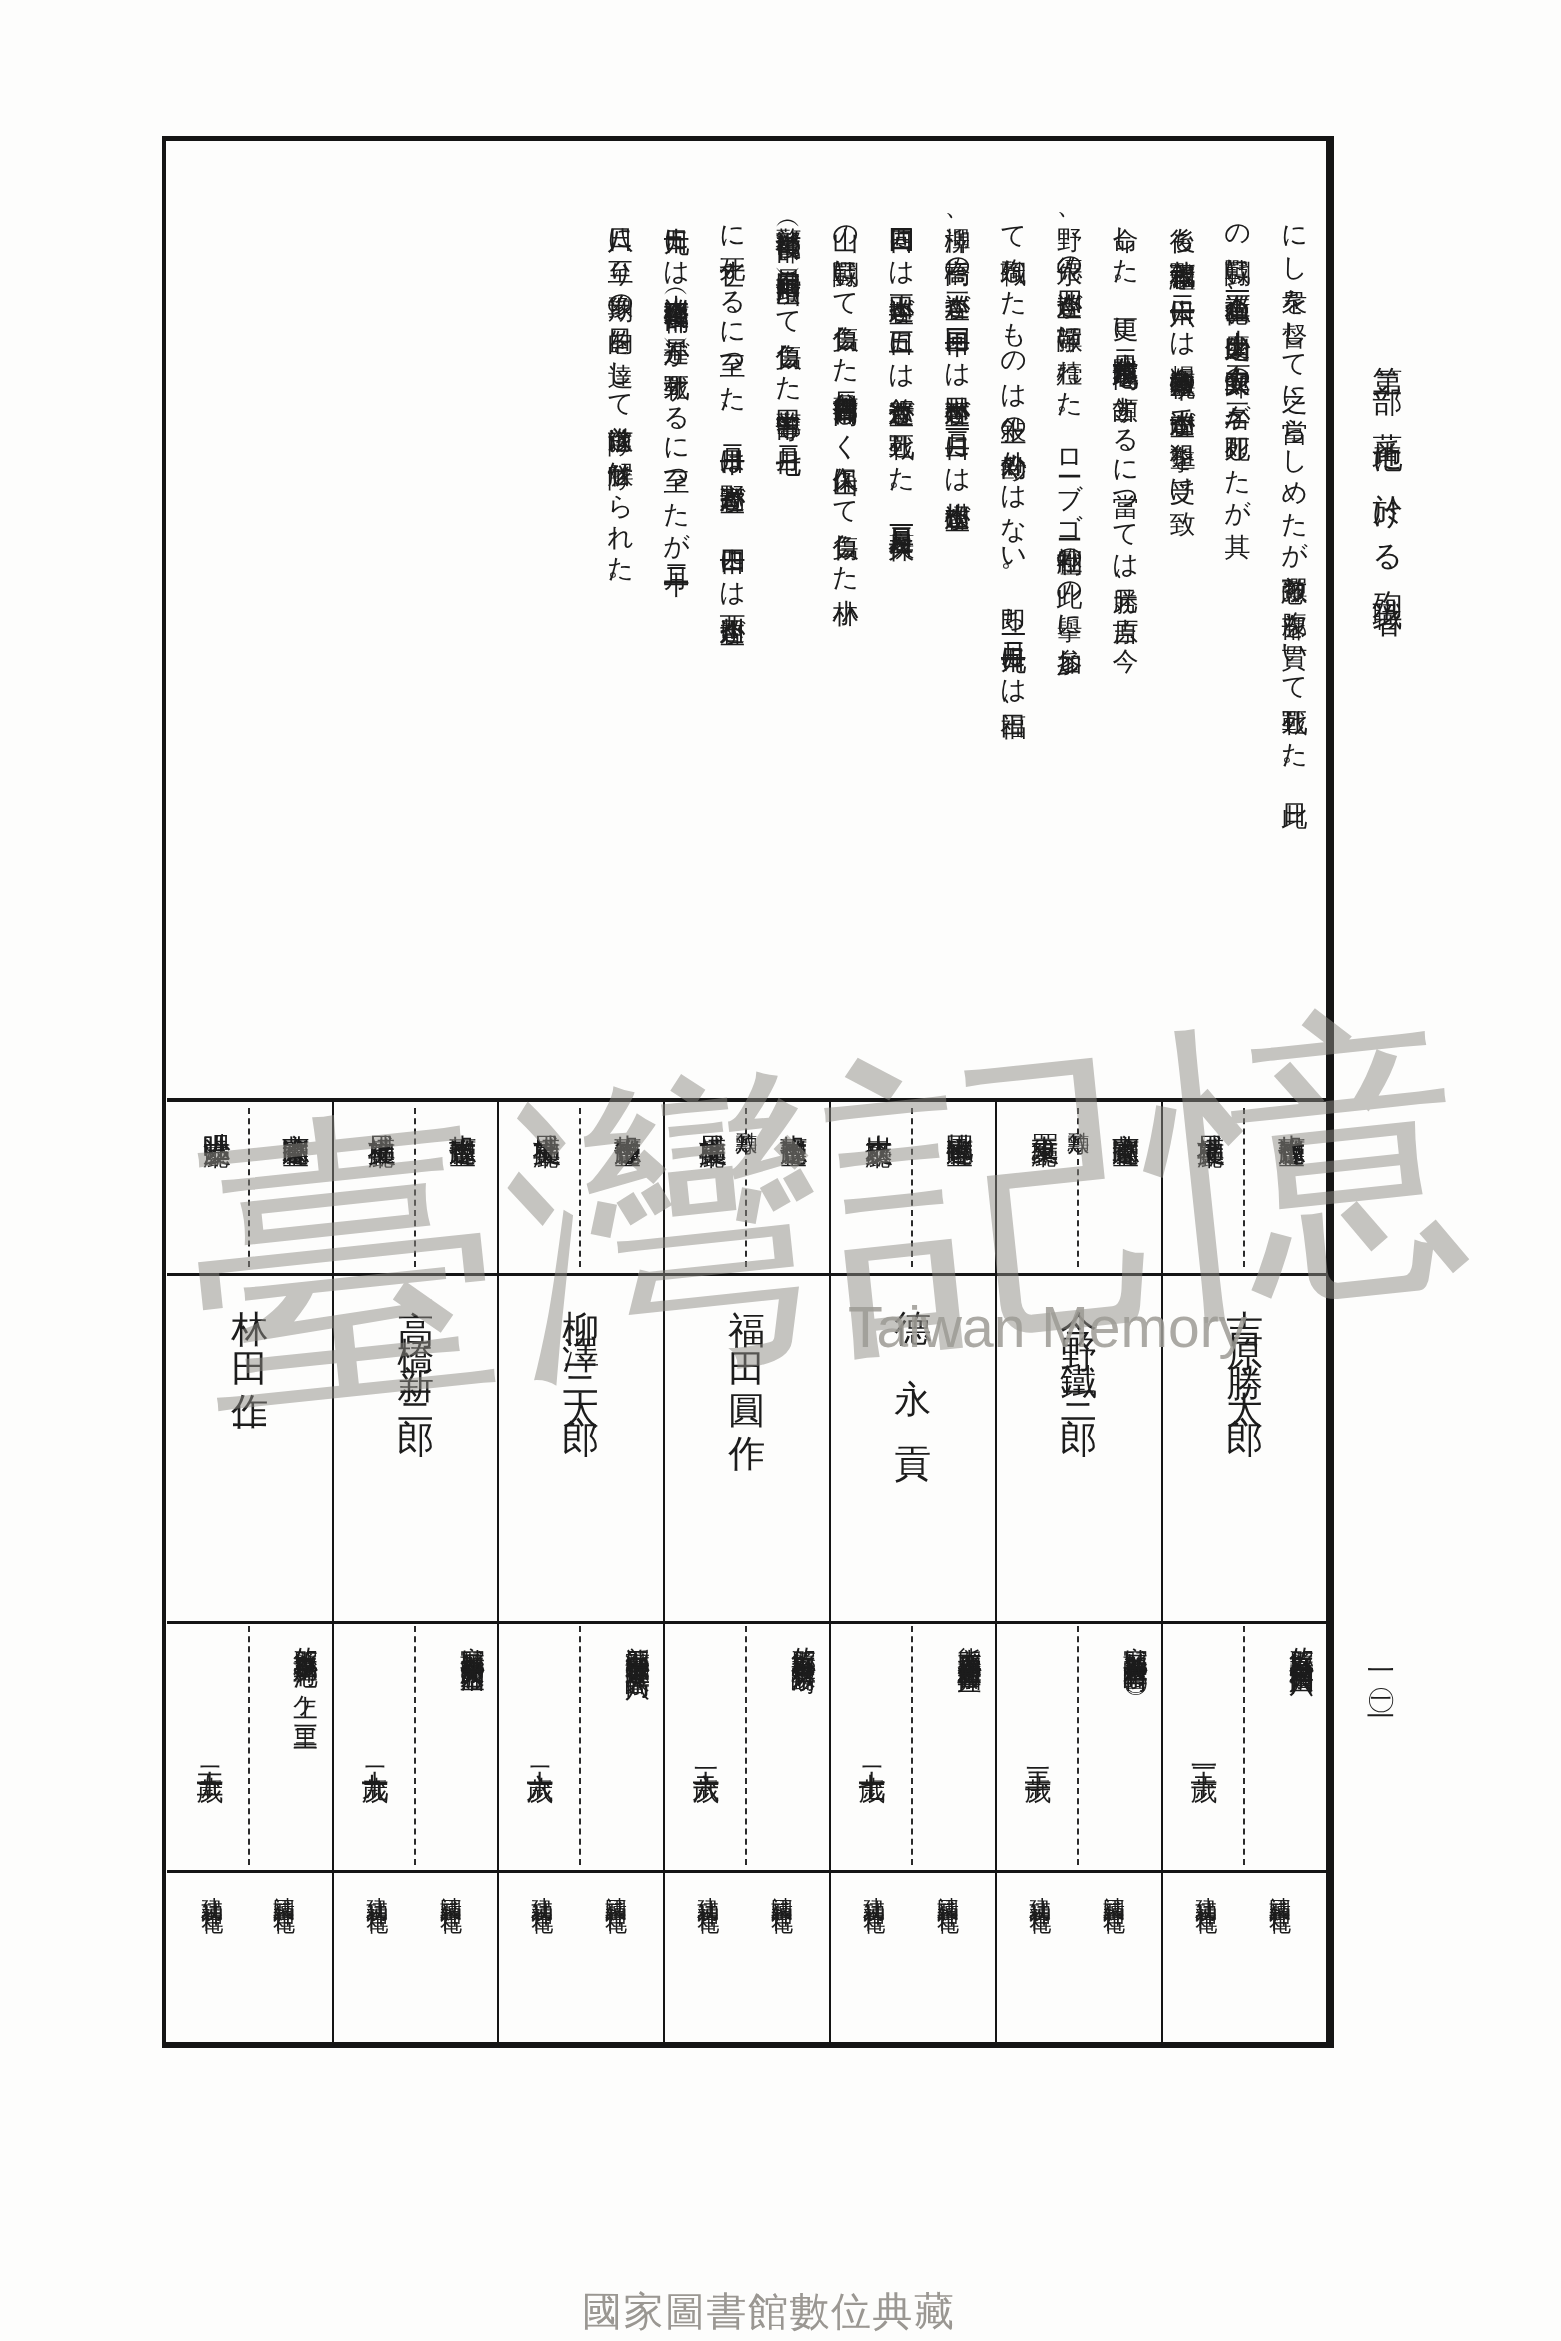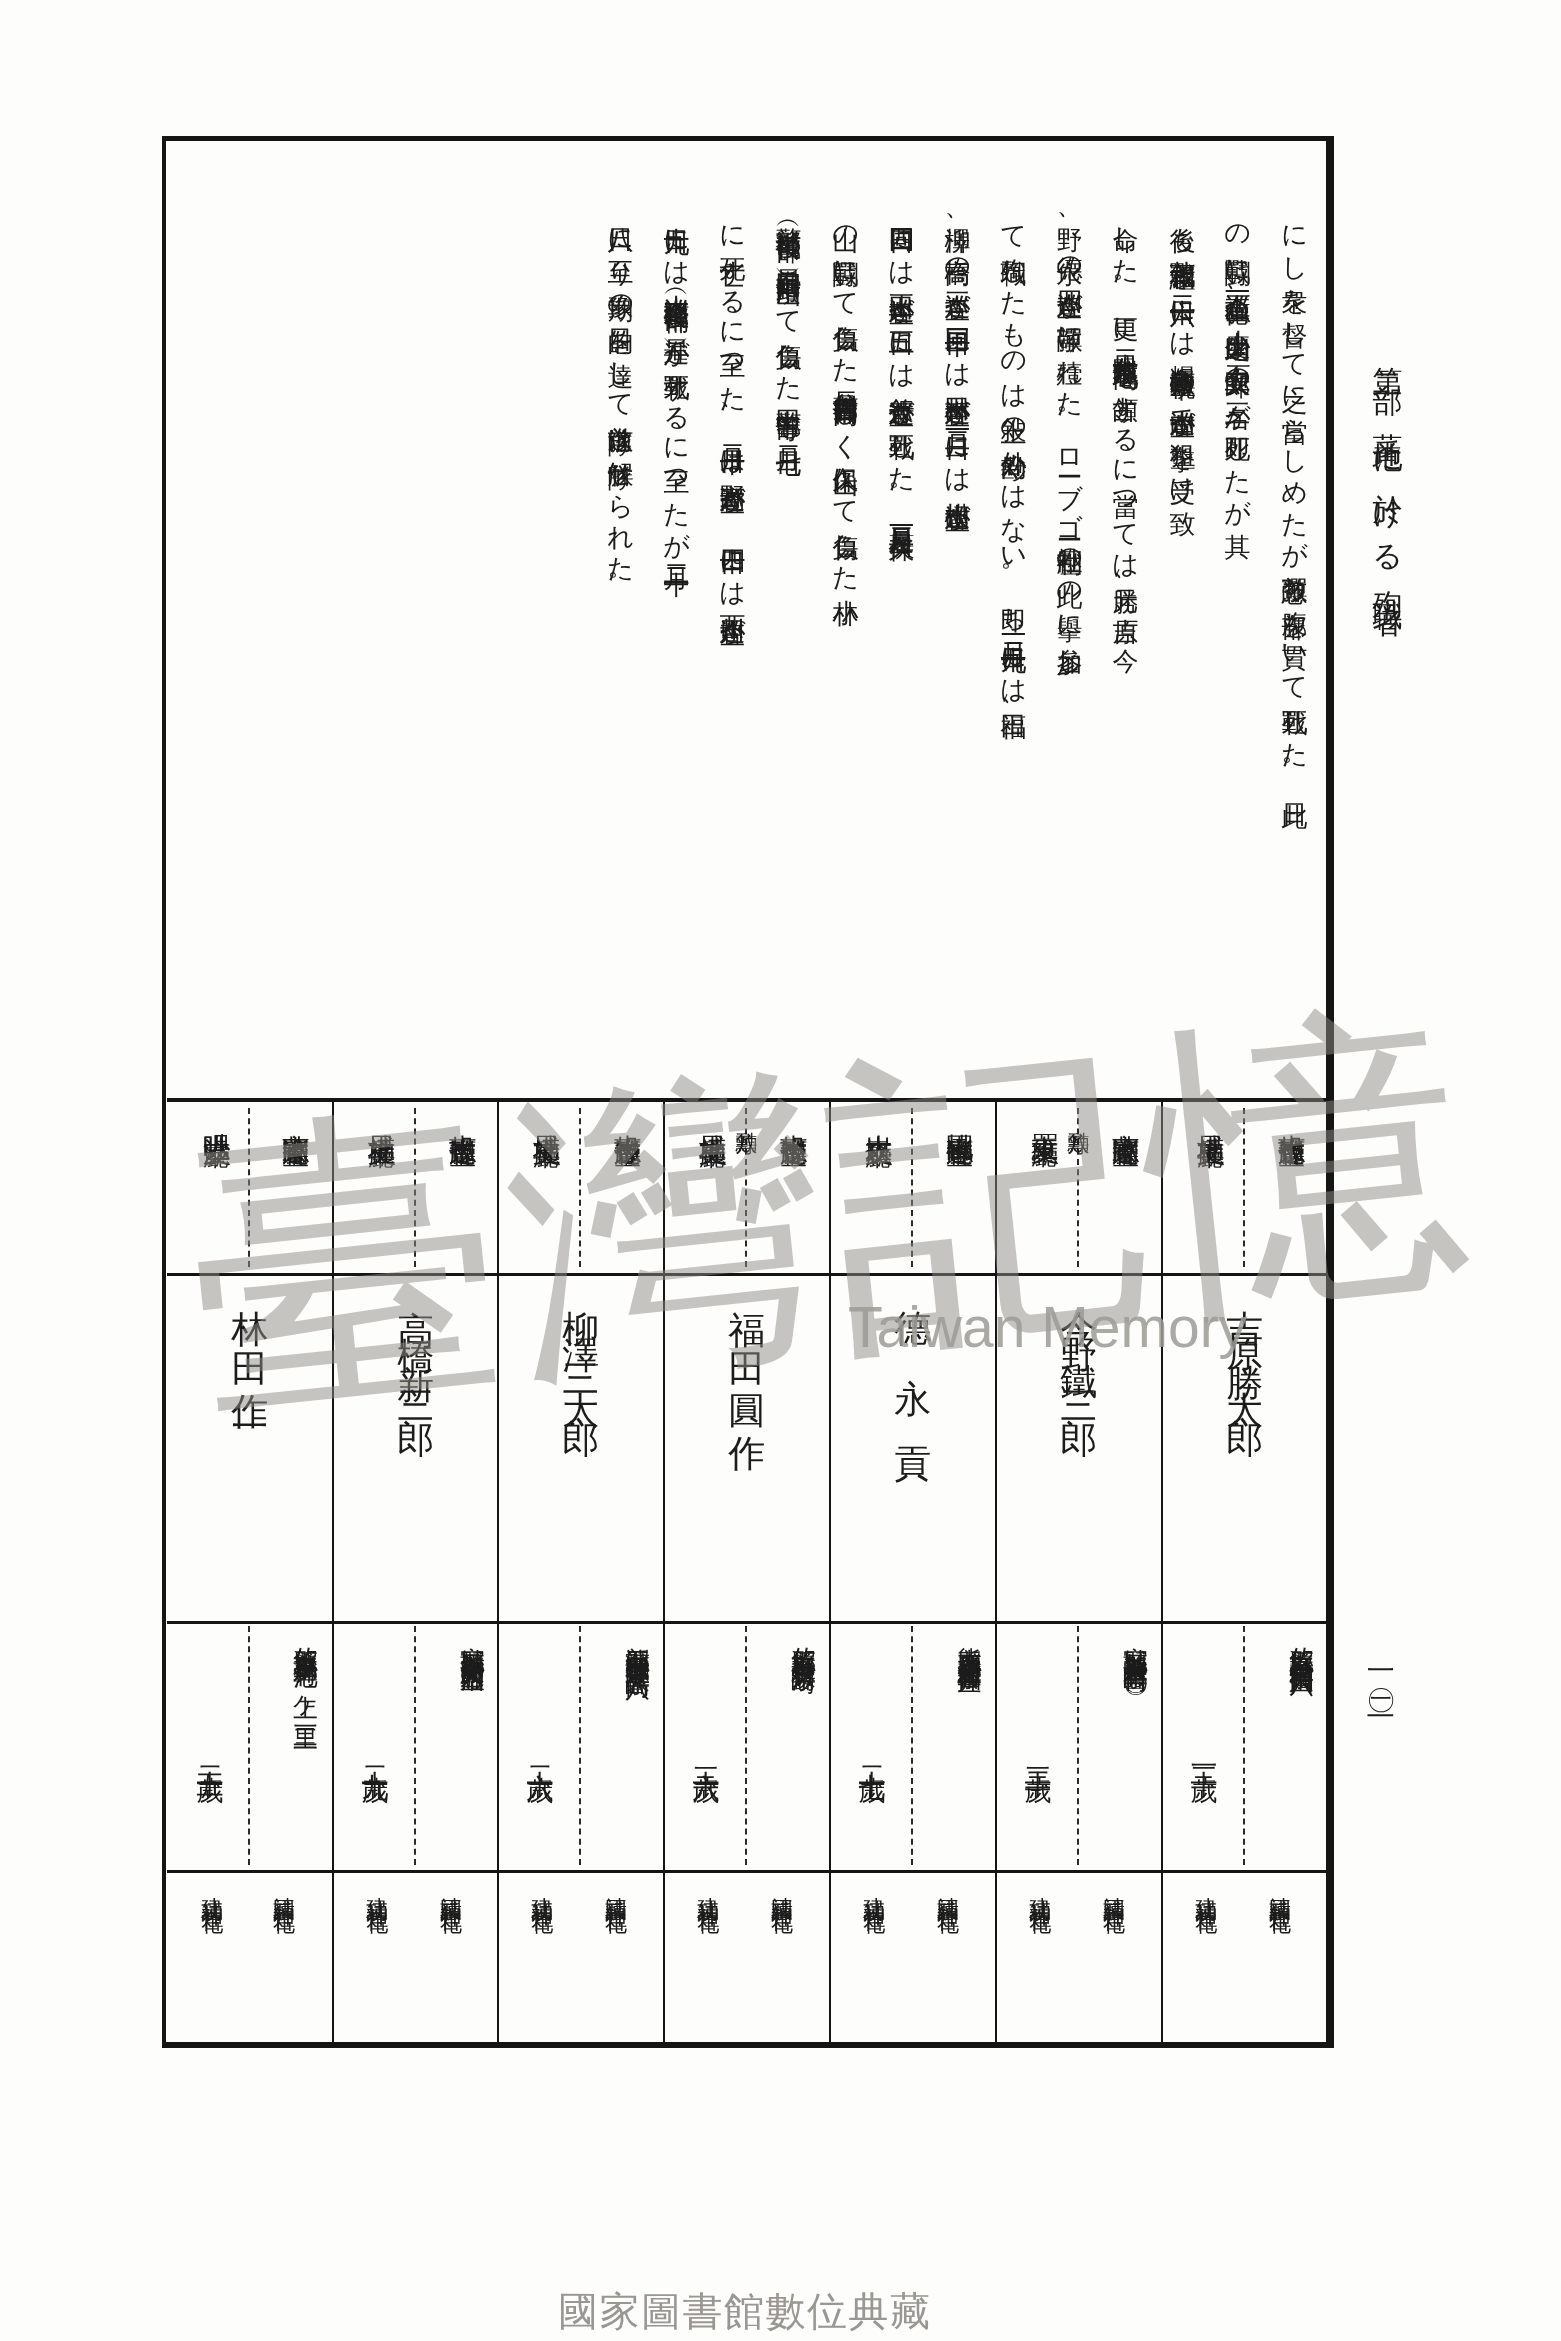--- a/index.html
+++ b/index.html
@@ -62,21 +62,21 @@
     font-family:"DejaVu Serif","Liberation Serif",serif;
     pointer-events:none;white-space:nowrap;
   }
   .wm-latin{
     position:absolute;left:848px;top:1294px;
     font-size:57px;color:#9d9b95;opacity:.85;
     font-family:"Liberation Sans","DejaVu Sans",sans-serif;
     pointer-events:none;white-space:nowrap;
   }
   .wm-bottom{
-    position:absolute;left:558px;top:2284px;
+    position:absolute;left:582px;top:2284px;
     font-size:40px;letter-spacing:1.5px;color:#9a9792;
     font-family:"DejaVu Sans","Liberation Sans",sans-serif;
     pointer-events:none;white-space:nowrap;
   }
 </style>
 </head>
 <body>
 
 <div class="frame"></div>
 

